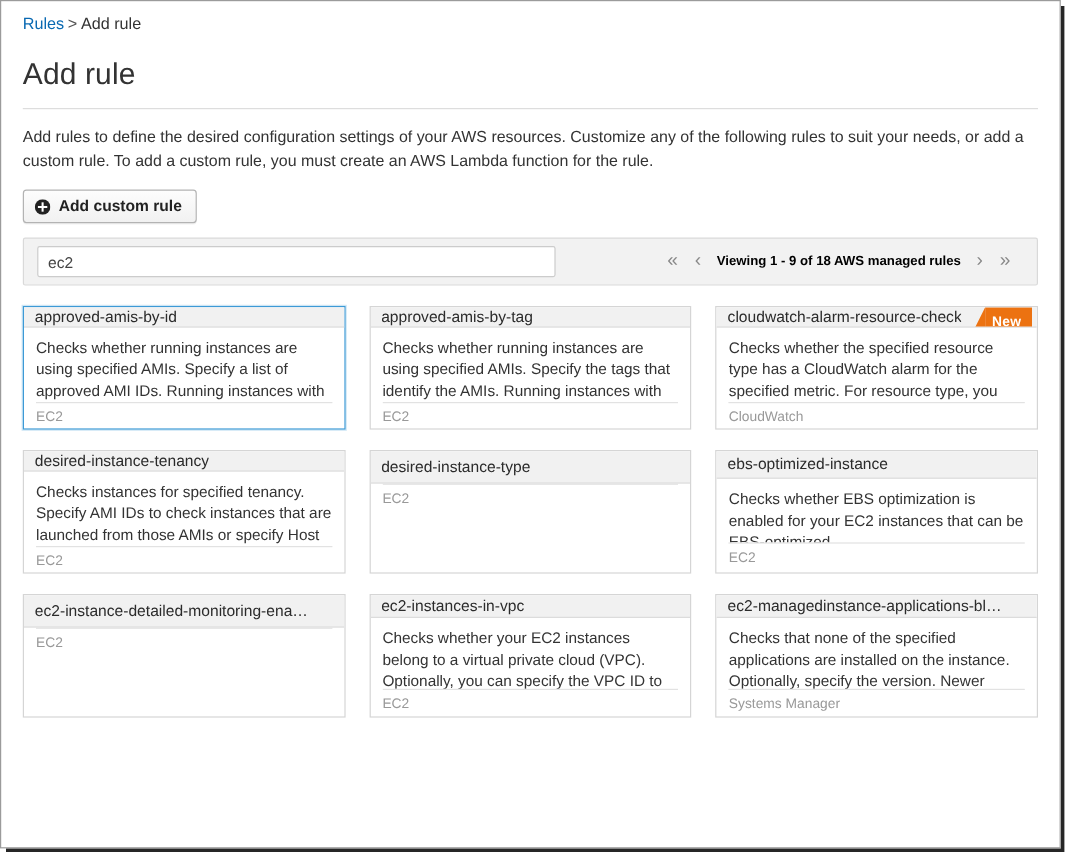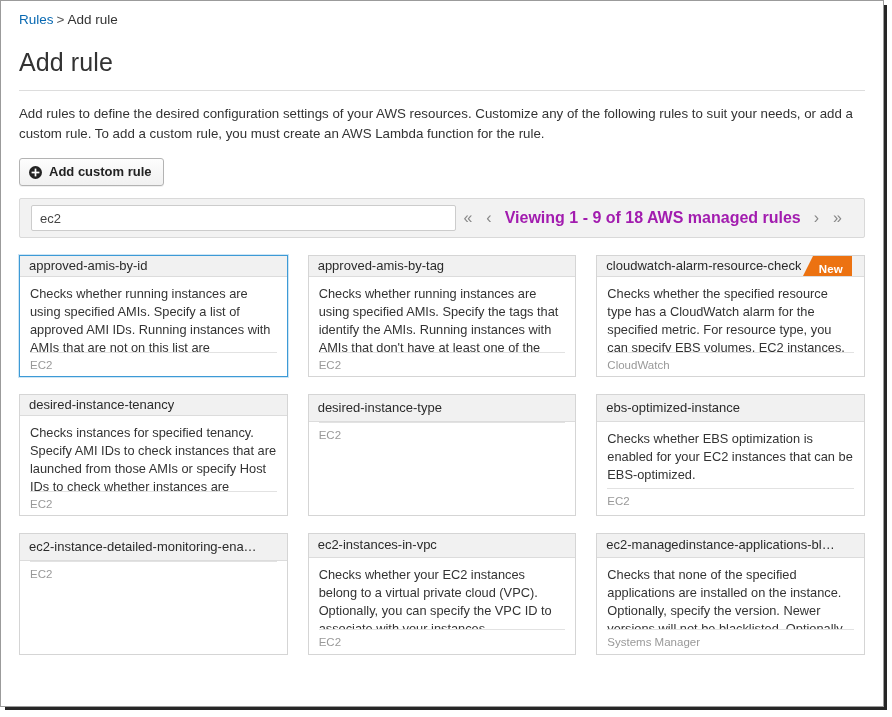--- a/index.html
+++ b/index.html
@@ -133,41 +133,41 @@
   }
   .pager-arrow {
     color: #888888;
     font-size: 16px;
     line-height: 16px;
     padding: 0 7px;
     cursor: pointer;
     user-select: none;
   }
   .pager-label {
-    font-size: 16px;
+    font-size: 11px;
     font-weight: bold;
-    color: #a21caf;
+    color: #000000;
     padding: 0 6px;
     white-space: nowrap;
   }
 
   
   .grid {
     display: grid;
     grid-template-columns: repeat(3, 1fr);
     column-gap: 20px;
     row-gap: 17px;
     margin-top: 17px;
   }
 
   .card {
     position: relative;
     border: 1px solid #d5d5d5;
     background: #ffffff;
-    height: 122px;
+    height: 103px;
     box-sizing: border-box;
     display: flex;
     flex-direction: column;
     cursor: pointer;
     overflow: hidden;
   }
   .card.selected {
     border: 1px solid #3d9ad6;
     box-shadow: 0 0 0 1px rgba(61,154,214,0.25);
   }
@@ -190,21 +190,21 @@
     color: #2b2b2b;
     white-space: nowrap;
     overflow: hidden;
     text-overflow: ellipsis;
     line-height: 16px;
   }
 
   .new-ribbon {
     position: absolute;
     top: 0;
-    right: 12px;
+    right: 4px;
     height: 26px;
     background: #ec7211;
     color: #ffffff;
     font-size: 11.5px;
     font-weight: bold;
     display: flex;
     align-items: center;
     padding: 0 9px 0 6px;
     letter-spacing: 0.2px;
   }

